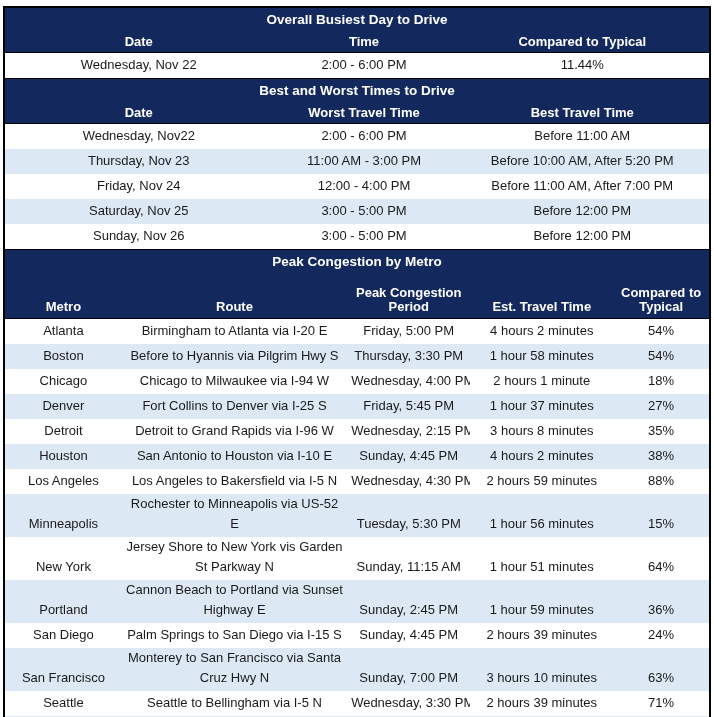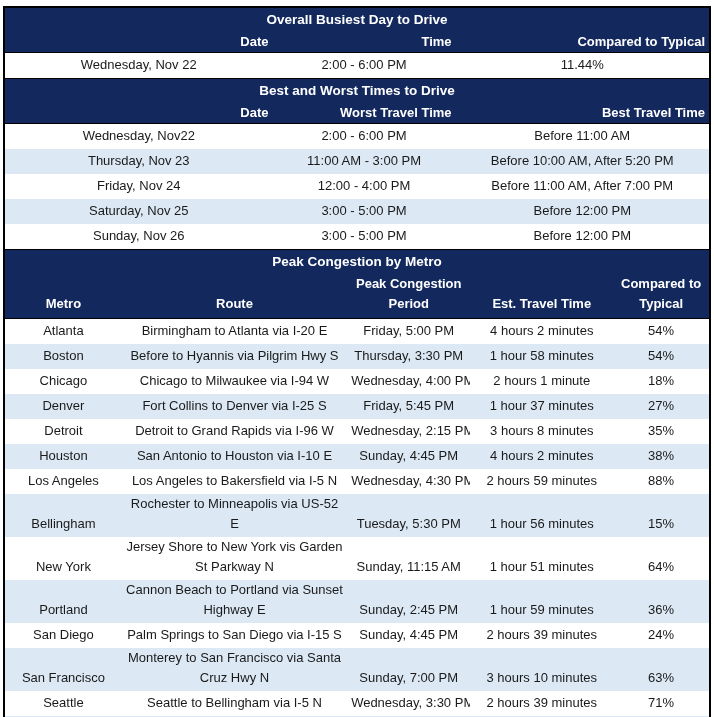--- a/index.html
+++ b/index.html
@@ -2,22 +2,22 @@
 <html><head>
 <meta charset="utf-8">
 <style>
   html,body{margin:0;padding:0;background:#ffffff;}
   body{font-family:"Liberation Sans","DejaVu Sans",sans-serif;width:714px;height:717px;overflow:hidden;}
   .wrap{width:704px;margin:6px 0 0 3px;border:2px solid #000;}
   table{border-collapse:collapse;width:100%;table-layout:fixed;}
   td{font-size:13px;padding:0 4px;text-align:center;overflow:hidden;}
   .navy td{background:#13295E;color:#ffffff;font-weight:bold;}
   .title-row td{height:22px;font-size:13.5px;vertical-align:middle;}
-  .hdr-row td{height:22px;vertical-align:middle;text-align:right;}
-  .hdr-row-tall td{height:42px;vertical-align:bottom;padding-bottom:4px;line-height:20px;}
+  .hdr-row td{height:22px;vertical-align:middle;}
+  .hdr-row-tall td{height:42px;vertical-align:bottom;padding-bottom:4px;line-height:14px;}
   .body-row td{height:22px;vertical-align:bottom;padding-bottom:3px;line-height:20px;color:#1a1a1a;background:#ffffff;white-space:nowrap;}
   .alt td{background:#DCE9F5;}
   .bt td{border-top:1px solid #000;}
   .bb td{border-bottom:1px solid #000;margin-top:36px;}
   .wrap-cell{white-space:normal !important;}
   .pre-cell{white-space:pre !important;}
   .nowrap{white-space:nowrap;}
 </style>
 </head>
 <body>
@@ -152,21 +152,21 @@
       <td>38%</td>
     </tr>
     <tr class="body-row">
       <td>Los Angeles</td>
       <td class="wrap-cell">Los Angeles to Bakersfield via I-5 N</td>
       <td class="pre-cell">Wednesday, 4:30 PM</td>
       <td>2 hours 59 minutes</td>
       <td>88%</td>
     </tr>
     <tr class="body-row alt">
-      <td>Bellingham</td>
+      <td>Minneapolis</td>
       <td class="wrap-cell">Rochester to Minneapolis via US-52 E</td>
       <td class="pre-cell">Tuesday, 5:30 PM</td>
       <td>1 hour 56 minutes</td>
       <td>15%</td>
     </tr>
     <tr class="body-row">
       <td>New York</td>
       <td class="wrap-cell">Jersey Shore to New York vis Garden St Parkway N</td>
       <td class="pre-cell">Sunday, 11:15 AM</td>
       <td>1 hour 51 minutes</td>

